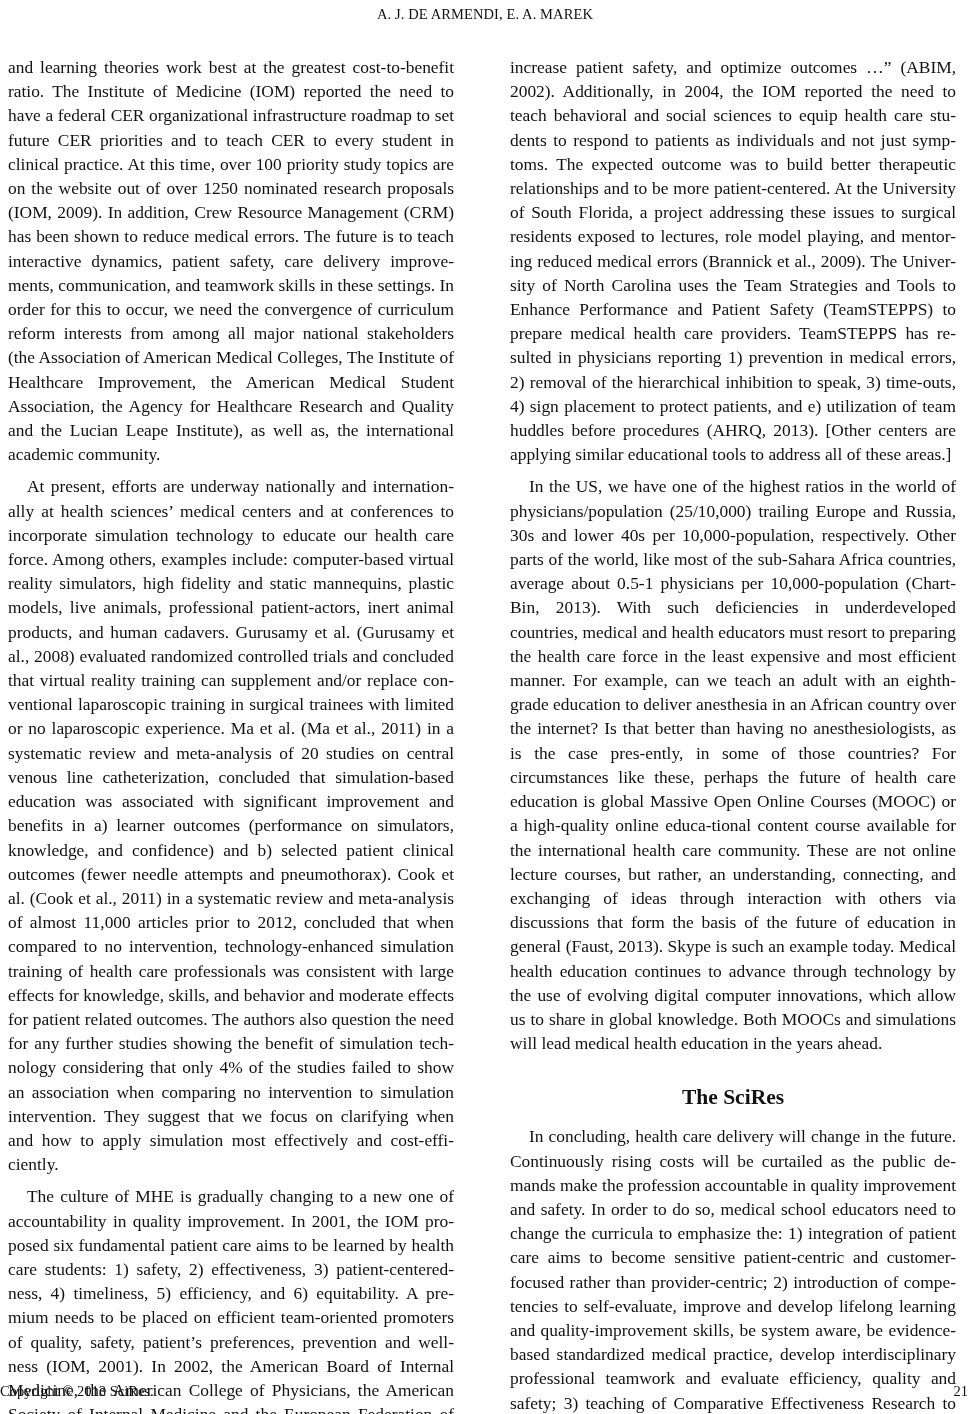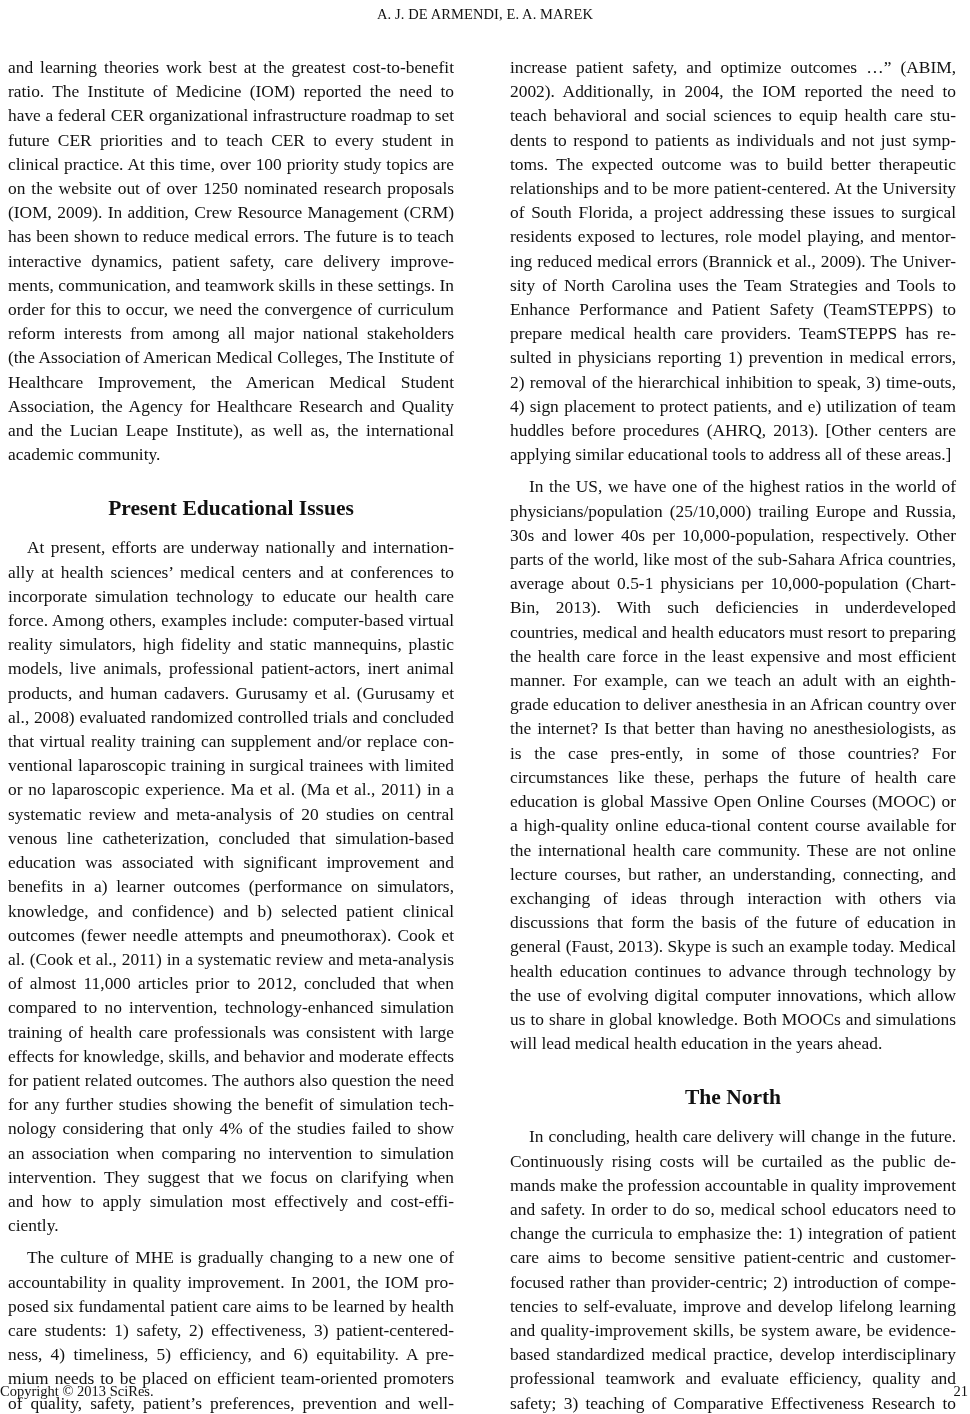--- a/index.html
+++ b/index.html
@@ -31,26 +31,25 @@
     position: absolute; top: 1383px; right: 2px; font-size: 14.5px; margin-left: 44px;
   }
 </style>
 </head>
 <body>
 
 <div class="running-head">A. J. DE ARMENDI, E. A. MAREK</div>
 
 <div class="col col-left">
   <p>and learning theories work best at the greatest cost-to-benefit ratio. The Institute of Medicine (IOM) reported the need to have a federal CER organizational infrastructure roadmap to set future CER priorities and to teach CER to every student in clinical practice. At this time, over 100 priority study topics are on the website out of over 1250 nominated research proposals (IOM, 2009). In addition, Crew Resource Management (CRM) has been shown to reduce medical errors. The future is to teach interactive dynamics, patient safety, care delivery improve-ments, communication, and teamwork skills in these settings. In order for this to occur, we need the convergence of curriculum reform interests from among all major national stakeholders (the Association of American Medical Colleges, The Institute of Healthcare Improvement, the American Medical Student Association, the Agency for Healthcare Research and Quality and the Lucian Leape Institute), as well as, the international academic community.</p>
-  <h2>Present Educational Issues</h2>
   <p class="indent">At present, efforts are underway nationally and internation-ally at health sciences’ medical centers and at conferences to incorporate simulation technology to educate our health care force. Among others, examples include: computer-based virtual reality simulators, high fidelity and static mannequins, plastic models, live animals, professional patient-actors, inert animal products, and human cadavers. Gurusamy et al. (Gurusamy et al., 2008) evaluated randomized controlled trials and concluded that virtual reality training can supplement and/or replace con-ventional laparoscopic training in surgical trainees with limited or no laparoscopic experience. Ma et al. (Ma et al., 2011) in a systematic review and meta-analysis of 20 studies on central venous line catheterization, concluded that simulation-based education was associated with significant improvement and benefits in a) learner outcomes (performance on simulators, knowledge, and confidence) and b) selected patient clinical outcomes (fewer needle attempts and pneumothorax). Cook et al. (Cook et al., 2011) in a systematic review and meta-analysis of almost 11,000 articles prior to 2012, concluded that when compared to no intervention, technology-enhanced simulation training of health care professionals was consistent with large effects for knowledge, skills, and behavior and moderate effects for patient related outcomes. The authors also question the need for any further studies showing the benefit of simulation tech-nology considering that only 4% of the studies failed to show an association when comparing no intervention to simulation intervention. They suggest that we focus on clarifying when and how to apply simulation most effectively and cost-effi-ciently.</p>
   <p class="indent">The culture of MHE is gradually changing to a new one of accountability in quality improvement. In 2001, the IOM pro-posed six fundamental patient care aims to be learned by health care students: 1) safety, 2) effectiveness, 3) patient-centered-ness, 4) timeliness, 5) efficiency, and 6) equitability. A pre-mium needs to be placed on efficient team-oriented promoters of quality, safety, patient’s preferences, prevention and well-ness (IOM, 2001). In 2002, the American Board of Internal Medicine, the American College of Physicians, the American Society of Internal Medicine and the European Federation of Internal Medicine chartered a professionalism creed that states, “… improvement of quality of care, maintaining clinical com-petence, reduce medical errors, work with other professionals,</p>
 </div>
 
 <div class="col col-right">
   <p>increase patient safety, and optimize outcomes …” (ABIM, 2002). Additionally, in 2004, the IOM reported the need to teach behavioral and social sciences to equip health care stu-dents to respond to patients as individuals and not just symp-toms. The expected outcome was to build better therapeutic relationships and to be more patient-centered. At the University of South Florida, a project addressing these issues to surgical residents exposed to lectures, role model playing, and mentor-ing reduced medical errors (Brannick et al., 2009). The Univer-sity of North Carolina uses the Team Strategies and Tools to Enhance Performance and Patient Safety (TeamSTEPPS) to prepare medical health care providers. TeamSTEPPS has re-sulted in physicians reporting 1) prevention in medical errors, 2) removal of the hierarchical inhibition to speak, 3) time-outs, 4) sign placement to protect patients, and e) utilization of team huddles before procedures (AHRQ, 2013). [Other centers are applying similar educational tools to address all of these areas.]</p>
   <p class="indent">In the US, we have one of the highest ratios in the world of physicians/population (25/10,000) trailing Europe and Russia, 30s and lower 40s per 10,000-population, respectively. Other parts of the world, like most of the sub-Sahara Africa countries, average about 0.5-1 physicians per 10,000-population (Chart-Bin, 2013). With such deficiencies in underdeveloped countries, medical and health educators must resort to preparing the health care force in the least expensive and most efficient manner. For example, can we teach an adult with an eighth-grade education to deliver anesthesia in an African country over the internet? Is that better than having no anesthesiologists, as is the case pres-ently, in some of those countries? For circumstances like these, perhaps the future of health care education is global Massive Open Online Courses (MOOC) or a high-quality online educa-tional content course available for the international health care community. These are not online lecture courses, but rather, an understanding, connecting, and exchanging of ideas through interaction with others via discussions that form the basis of the future of education in general (Faust, 2013). Skype is such an example today. Medical health education continues to advance through technology by the use of evolving digital computer innovations, which allow us to share in global knowledge. Both MOOCs and simulations will lead medical health education in the years ahead.</p>
-  <h2>The North</h2>
+  <h2>The SciRes</h2>
   <p class="indent">In concluding, health care delivery will change in the future. Continuously rising costs will be curtailed as the public de-mands make the profession accountable in quality improvement and safety. In order to do so, medical school educators need to change the curricula to emphasize the: 1) integration of patient care aims to become sensitive patient-centric and customer-focused rather than provider-centric; 2) introduction of compe-tencies to self-evaluate, improve and develop lifelong learning and quality-improvement skills, be system aware, be evidence-based standardized medical practice, develop interdisciplinary professional teamwork and evaluate efficiency, quality and safety; 3) teaching of Comparative Effectiveness Research to deliver the best effective, efficient, safe benefit-to-cost health care; 4) decision-making attitudes; 5) formation of data bases to compare efficacy of disease/treatment results; 6) acknowl-edgement of accountability; 7) practice of human dynamics, such as, basic communications and teamwork skills, which coordinate care efficiently and proactively promoting wellness</p>
 </div>
 
 <div class="footer-left">Copyright © 2013 SciRes.</div>
 <div class="footer-right">21</div>
 
 </body></html>

